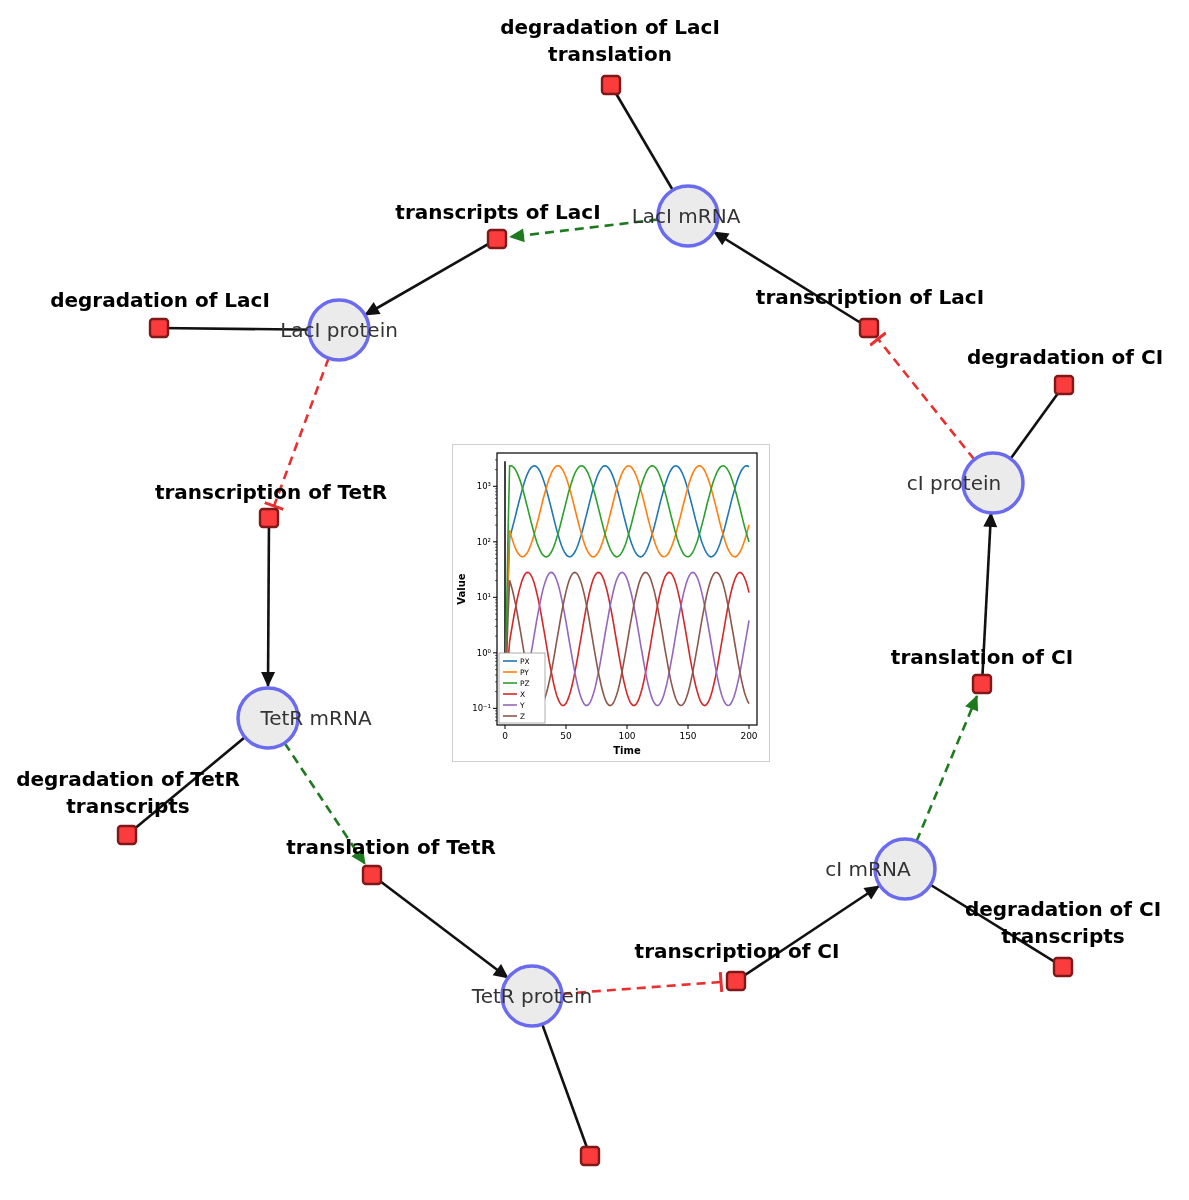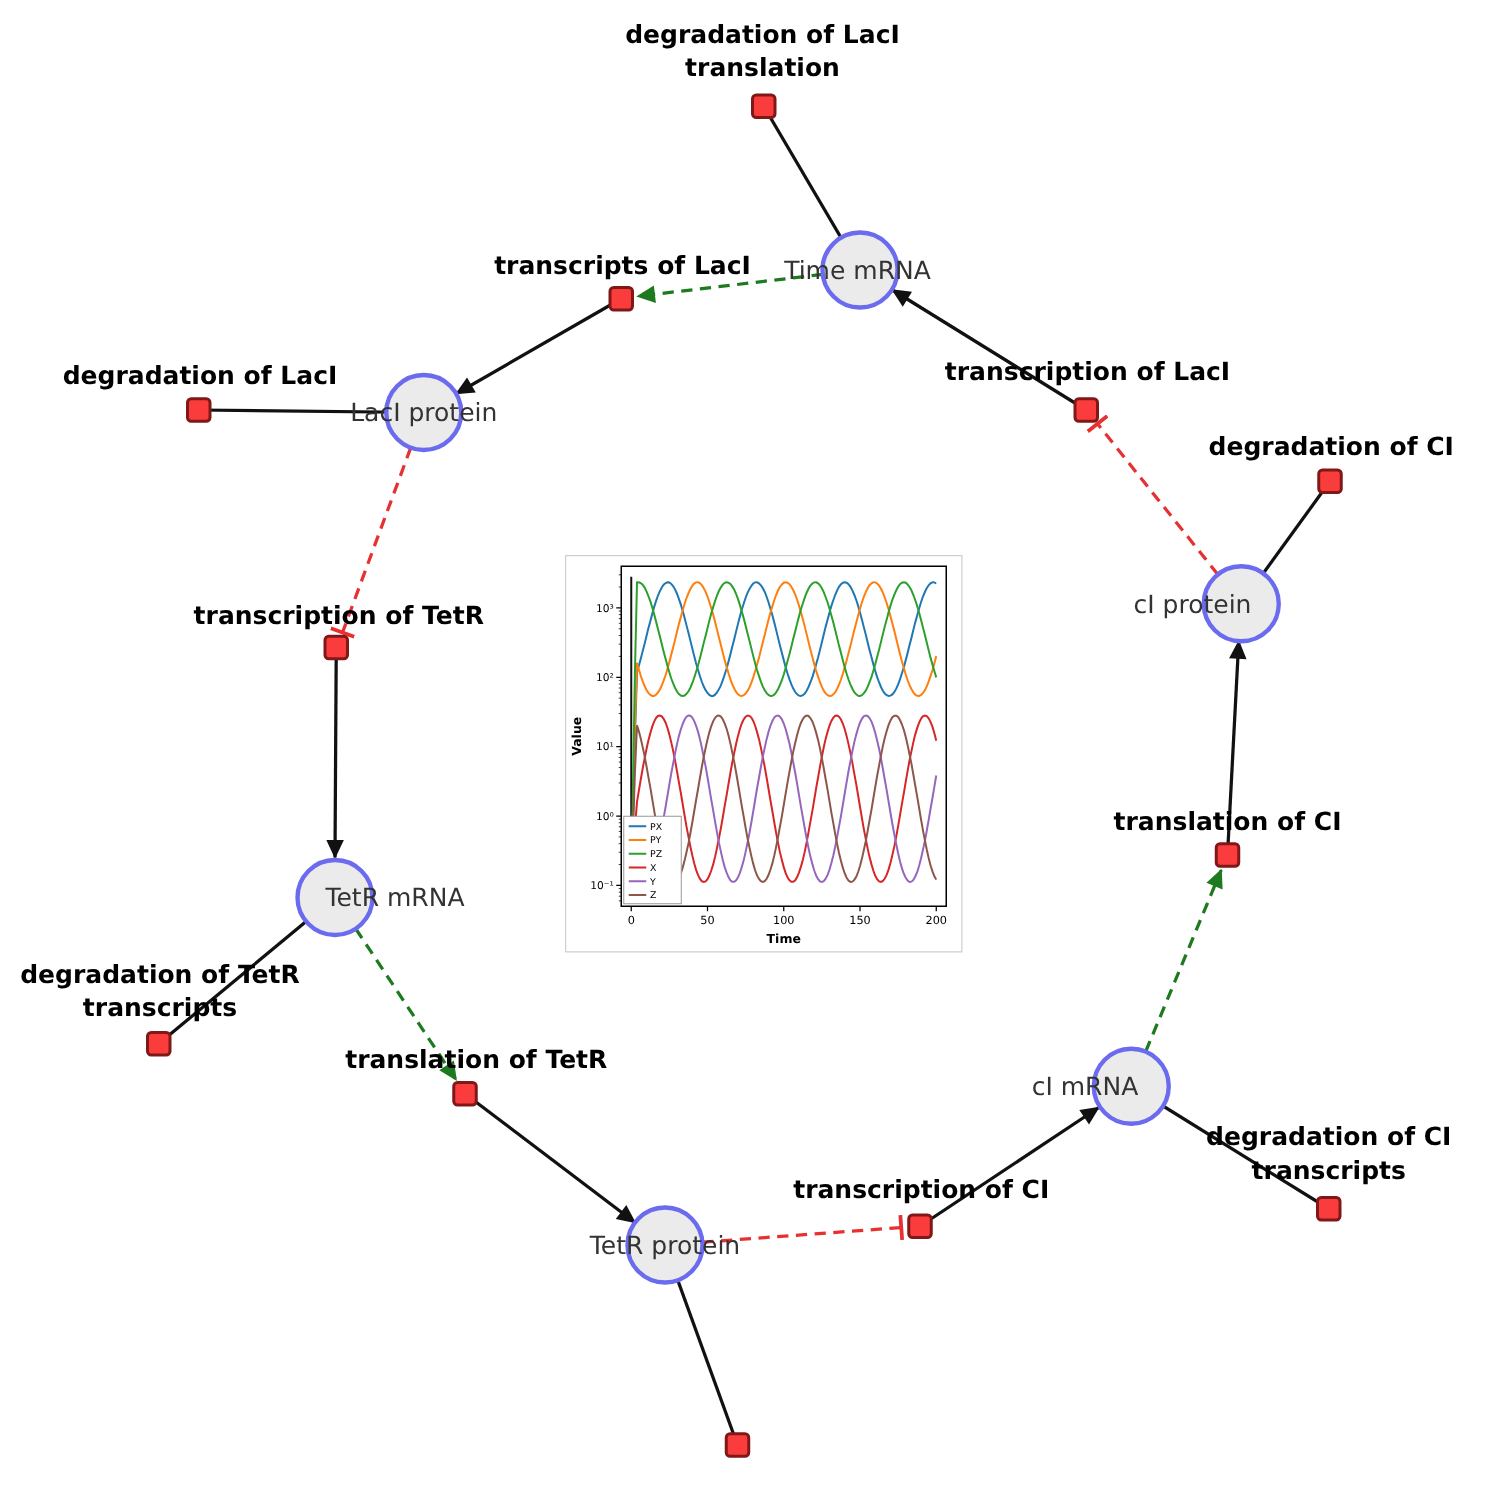--- a/index.html
+++ b/index.html
@@ -81,25 +81,25 @@
   </svg>
 
   <div class="rxn-lbl wrap" style="left:610px;top:14px;width:270px;">degradation of LacI translation</div>
   <div class="rxn-lbl" style="left:498px;top:199px;">transcripts of LacI</div>
   <div class="rxn-lbl" style="left:870px;top:284px;">transcription of LacI</div>
   <div class="rxn-lbl" style="left:160px;top:287px;">degradation of LacI</div>
   <div class="rxn-lbl" style="left:1065px;top:344px;">degradation of CI</div>
   <div class="rxn-lbl" style="left:271px;top:479px;">transcription of TetR</div>
   <div class="rxn-lbl" style="left:982px;top:644px;">translation of CI</div>
   <div class="rxn-lbl wrap" style="left:128px;top:766px;width:280px;">degradation of TetR transcripts</div>
-  <div class="rxn-lbl" style="left:381px;top:834px;">translation of TetR</div>
+  <div class="rxn-lbl" style="left:391px;top:834px;">translation of TetR</div>
   <div class="rxn-lbl wrap" style="left:1063px;top:896px;width:240px;">degradation of CI transcripts</div>
   <div class="rxn-lbl" style="left:737px;top:938px;">transcription of CI</div>
 
-  <div class="sp-lbl" style="left:686px;top:202px;">Time mRNA</div>
+  <div class="sp-lbl" style="left:686px;top:202px;">LacI mRNA</div>
   <div class="sp-lbl" style="left:339px;top:316px;">LacI protein</div>
   <div class="sp-lbl" style="left:268px;top:704px;margin-left:48px;">TetR mRNA</div>
   <div class="sp-lbl" style="left:532px;top:982px;text-align:center;">TetR protein</div>
   <div class="sp-lbl" style="left:868px;top:855px;">cI mRNA</div>
   <div class="sp-lbl" style="left:954px;top:469px;">cI protein</div>
 
   <div class="figure">
     <svg id="chart-svg" width="316" height="316" viewBox="0 0 316 316">
         <line x1="52" y1="16.32653061224488" x2="52" y2="266.12244897959187" stroke="#111" stroke-width="1.6"></line>
         <path d="M52.0,263.3L53.5,202.8L55.0,142.3L56.6,92.8L58.1,87.6L59.6,82.0L61.1,76.1L62.7,70.0L64.2,63.8L65.7,57.7L67.3,51.8L68.8,46.1L70.3,40.7L71.8,35.9L73.3,31.6L74.9,27.9L76.4,25.0L77.9,22.8L79.5,21.4L81.0,20.8L82.5,21.0L84.0,22.1L85.6,24.0L87.1,26.7L88.6,30.0L90.1,34.1L91.7,38.7L93.2,43.9L94.7,49.4L96.2,55.3L97.8,61.4L99.3,67.5L100.8,73.6L102.3,79.6L103.8,85.4L105.4,90.8L106.9,95.8L108.4,100.2L109.9,104.0L111.5,107.1L113.0,109.4L114.5,111.0L116.0,111.7L117.6,111.7L119.1,110.7L120.6,109.0L122.1,106.5L123.7,103.3L125.2,99.3L126.7,94.8L128.3,89.8L129.8,84.3L131.3,78.5L132.8,72.4L134.4,66.3L135.9,60.1L137.4,54.1L138.9,48.3L140.4,42.8L142.0,37.8L143.5,33.2L145.0,29.3L146.6,26.1L148.1,23.6L149.6,21.8L151.1,20.9L152.6,20.8L154.2,21.6L155.7,23.2L157.2,25.5L158.8,28.6L160.3,32.4L161.8,36.8L163.3,41.8L164.9,47.2L166.4,52.9L167.9,58.9L169.4,65.1L170.9,71.2L172.5,77.3L174.0,83.1L175.5,88.7L177.0,93.8L178.6,98.5L180.1,102.5L181.6,105.9L183.2,108.6L184.7,110.5L186.2,111.5L187.7,111.8L189.3,111.2L190.8,109.8L192.3,107.6L193.8,104.6L195.3,101.0L196.9,96.7L198.4,91.8L199.9,86.5L201.5,80.8L203.0,74.9L204.5,68.8L206.0,62.6L207.5,56.5L209.1,50.6L210.6,45.0L212.1,39.7L213.7,35.0L215.2,30.8L216.7,27.3L218.2,24.5L219.8,22.4L221.3,21.2L222.8,20.8L224.3,21.2L225.8,22.4L227.4,24.5L228.9,27.3L230.4,30.8L232.0,35.0L233.5,39.7L235.0,45.0L236.5,50.6L238.0,56.5L239.6,62.6L241.1,68.8L242.6,74.9L244.2,80.8L245.7,86.5L247.2,91.8L248.7,96.7L250.3,101.0L251.8,104.6L253.3,107.6L254.8,109.8L256.4,111.2L257.9,111.8L259.4,111.5L260.9,110.5L262.5,108.6L264.0,105.9L265.5,102.5L267.0,98.5L268.5,93.8L270.1,88.7L271.6,83.1L273.1,77.3L274.6,71.2L276.2,65.1L277.7,58.9L279.2,52.9L280.8,47.2L282.3,41.8L283.8,36.8L285.3,32.4L286.9,28.6L288.4,25.5L289.9,23.2L291.4,21.6L293.0,20.8L294.5,20.9L296.0,21.8" fill="none" stroke="#1f77b4" stroke-width="1.6"></path>

